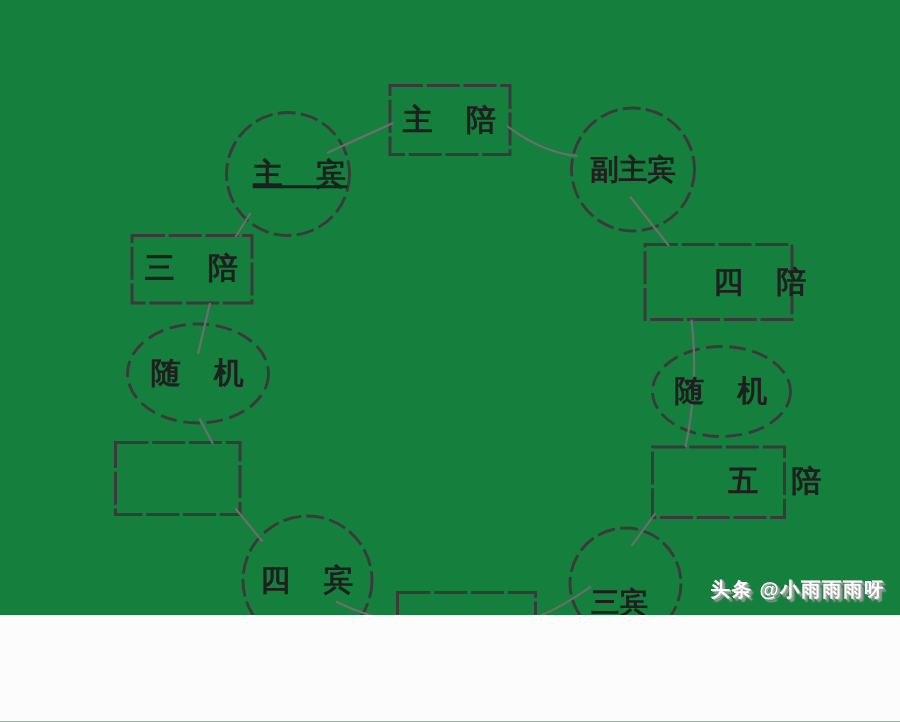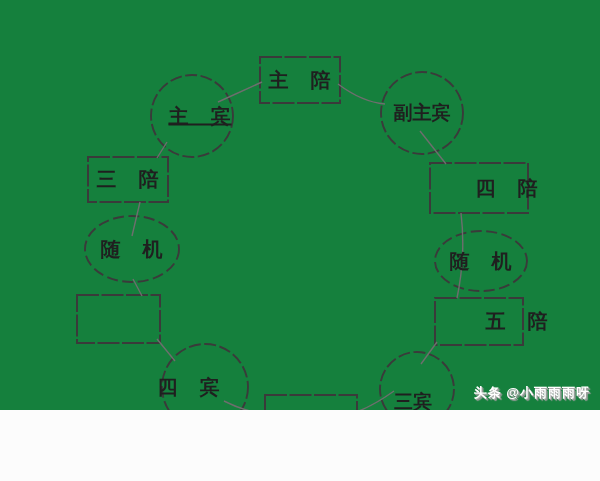--- a/index.html
+++ b/index.html
@@ -87,18 +87,18 @@
   </svg>
 
   <div class="node-label" style="left:300px; top:80px;">主　陪</div>
   <div class="node-label" style="left:200px; top:116px;text-decoration:underline;">主　宾</div>
   <div class="node-label small" style="left:422px; top:113px;">副主宾</div>
   <div class="node-label" style="left:128px; top:179px;">三　陪</div>
   <div class="node-label" style="left:507px; top:188px;">四　陪</div>
   <div class="node-label" style="left:132px; top:249px;">随　机</div>
   <div class="node-label" style="left:481px; top:261px;">随　机</div>
   <div class="node-label" style="left:479px; top:321px;margin-left:38px;">五　陪</div>
-  <div class="node-label" style="left:189px; top:387px;">四　宾</div>
+  <div class="node-label" style="left:205px; top:387px;">四　宾</div>
   <div class="node-label small" style="left:413px; top:402px;">三宾</div>
 
   <div class="watermark">头条 @小雨雨雨呀</div>
 
 </div>
 
 </body></html>

